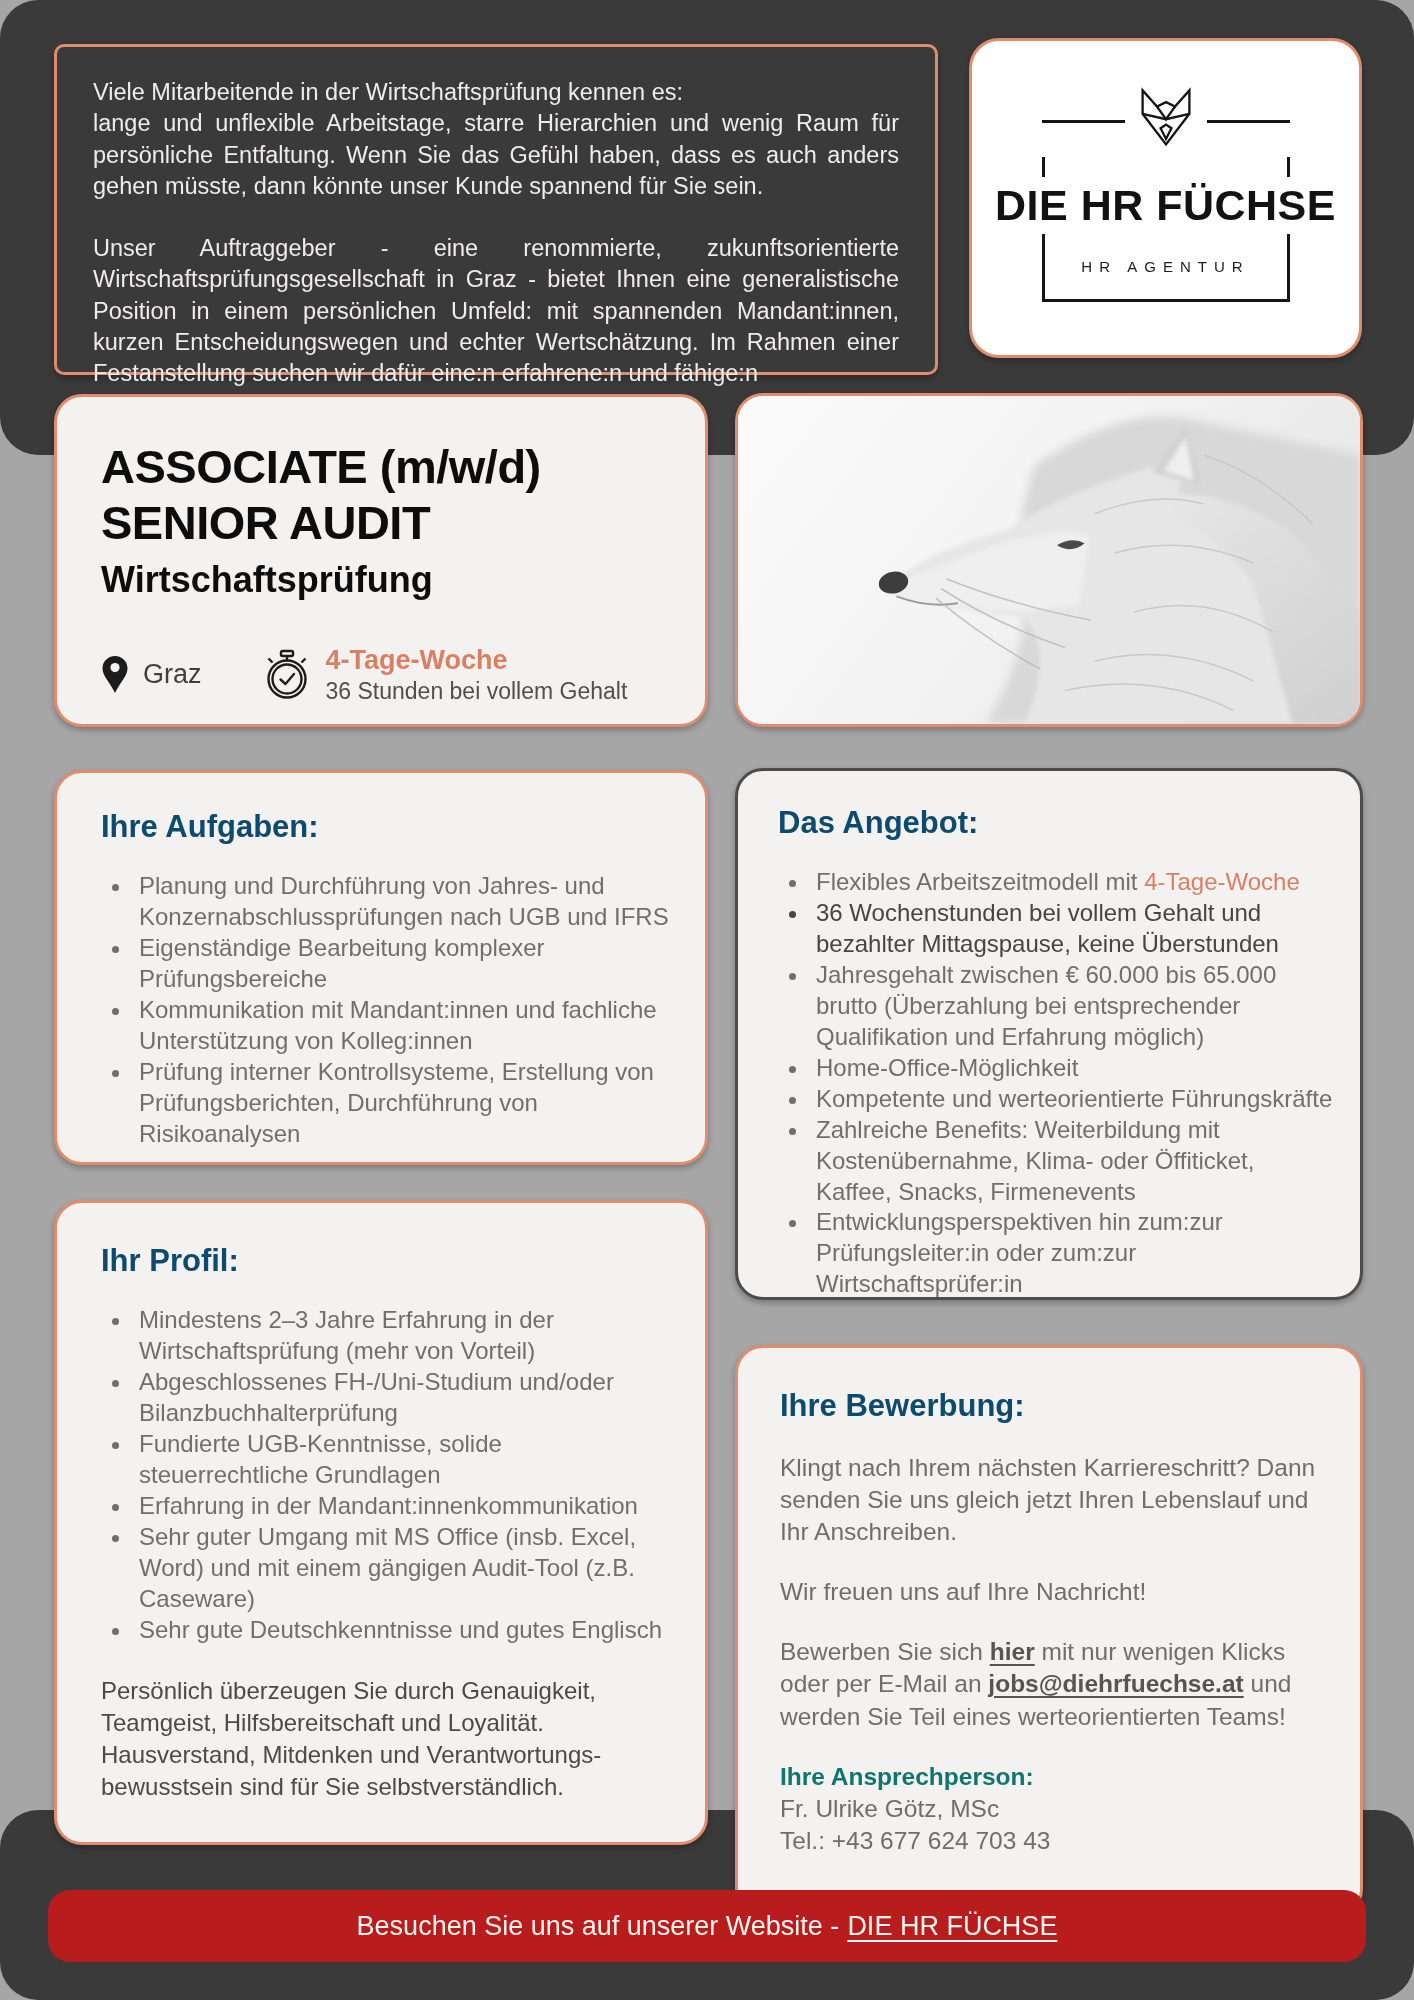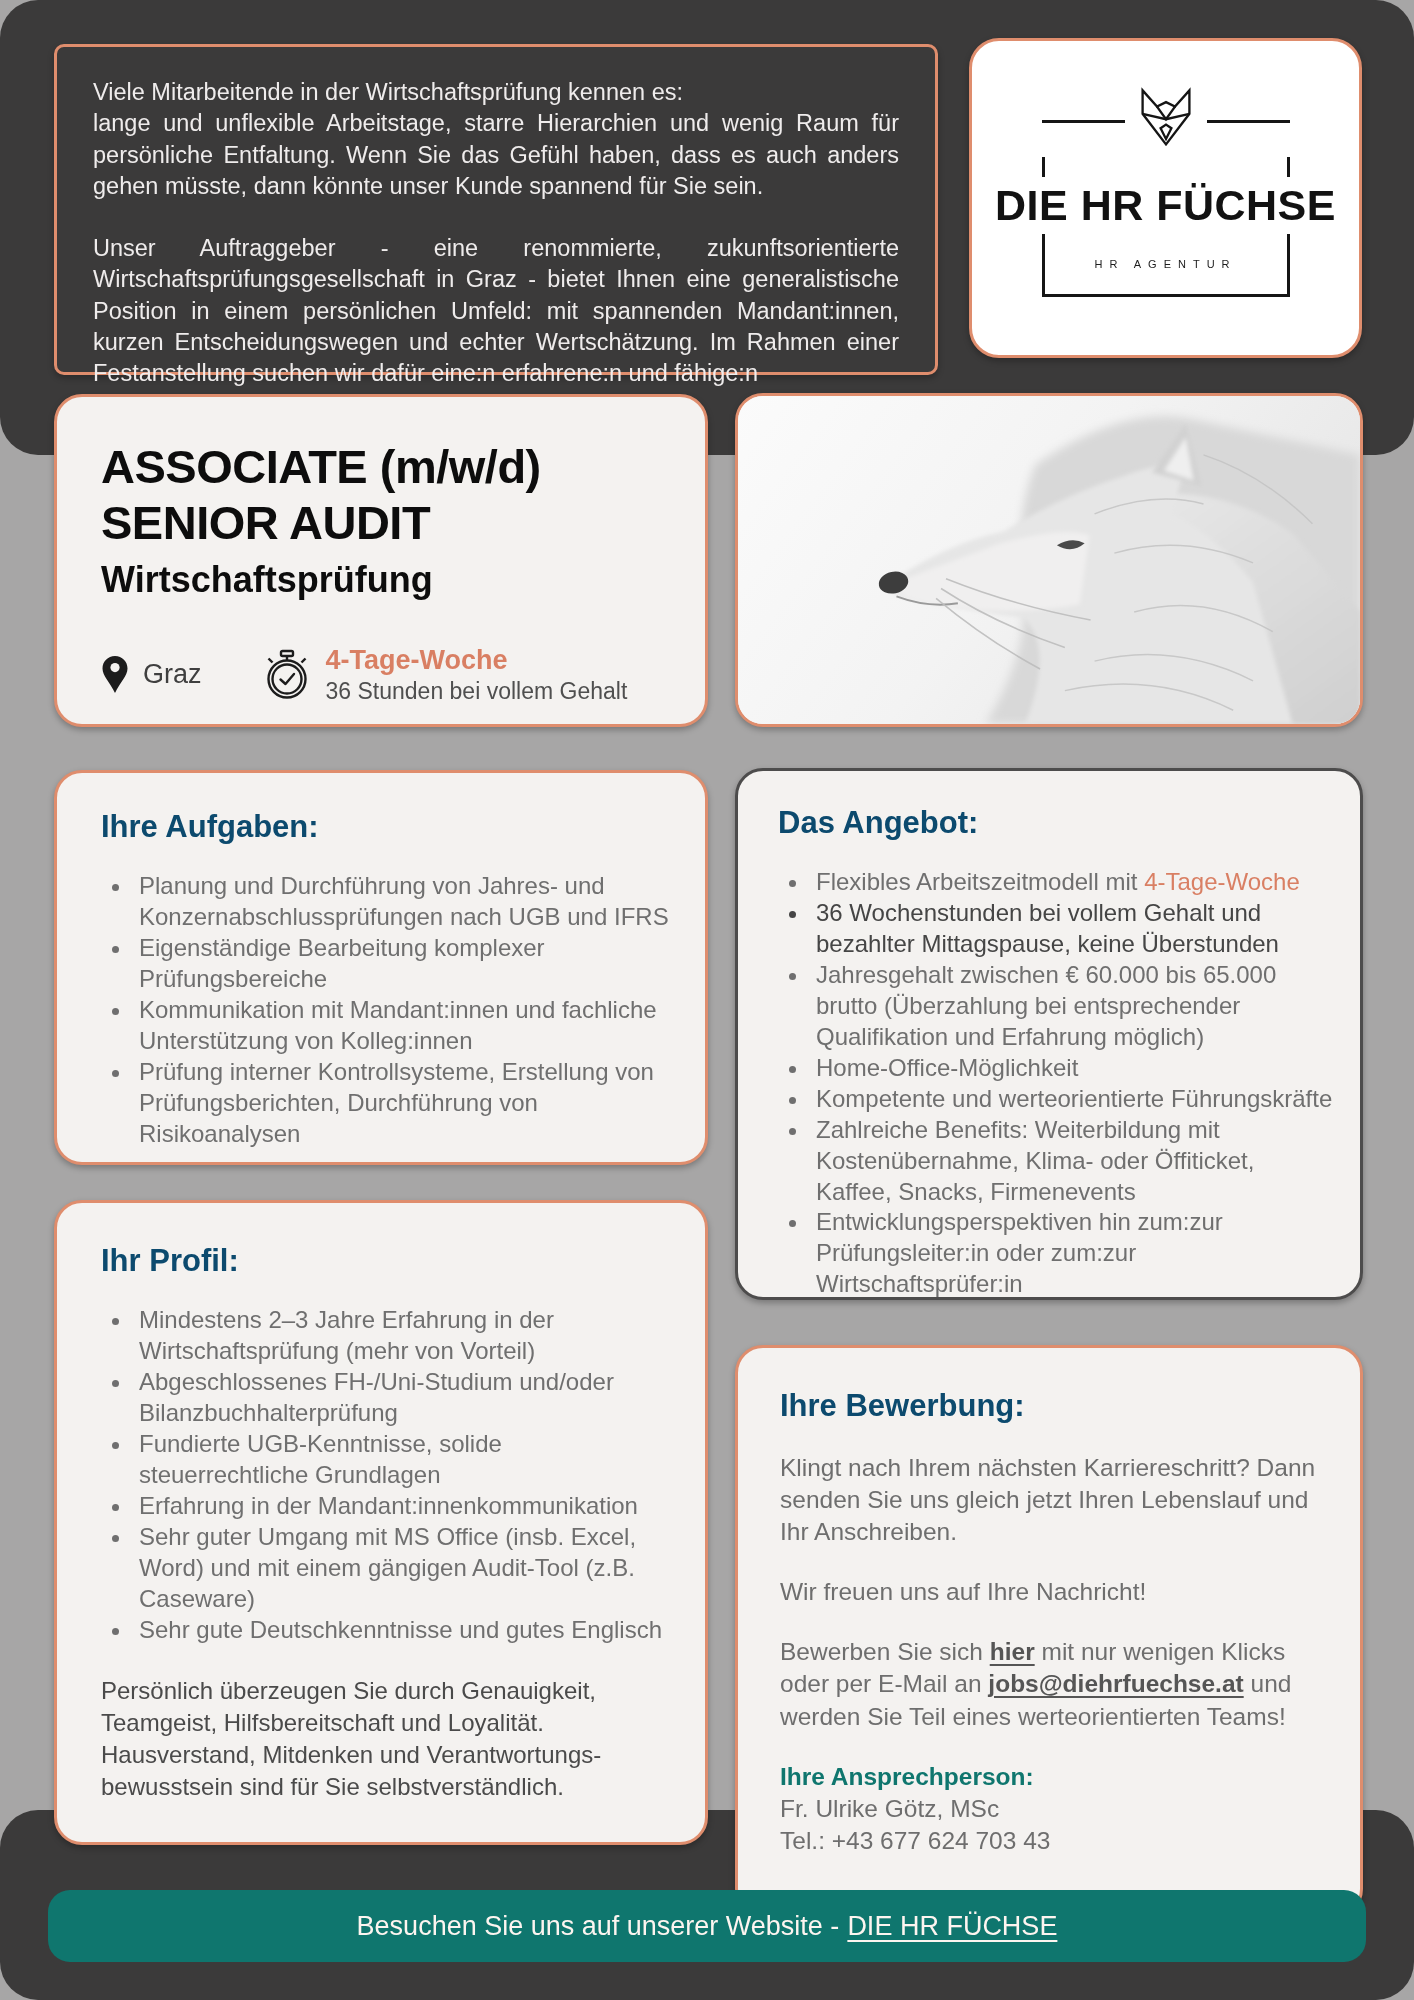--- a/index.html
+++ b/index.html
@@ -21,21 +21,21 @@
   #intro-box .gap{height:31px;}
 
   
   #logo-card{left:969px;top:38px;width:393px;height:320px;background:#ffffff;border-radius:30px;padding-top:44px;}
   .logo-frame{width:248px;margin:0 auto;}
   .lf-top{display:flex;align-items:center;}
   .lf-top .line{flex:1;height:3px;background:#151515;}
   .lf-top svg{margin:0 4px;display:block;}
   .lf-body{border-left:3px solid #151515;border-right:3px solid #151515;border-bottom:3px solid #151515;display:flex;flex-direction:column;align-items:center;padding:20px 0 24px;}
   .logo-name{background:#ffffff;width:max-content;padding:4px 8px;margin:0 -70px;font-size:43px;font-weight:bold;color:#121212;letter-spacing:.5px;white-space:nowrap;}
-  .logo-tagline{margin-top:24px;font-size:11px;letter-spacing:7px;color:#1d1d1d;}
+  .logo-tagline{margin-top:24px;font-size:15px;letter-spacing:7px;color:#1d1d1d;}
 
   
   #title-card{left:54px;top:394px;width:654px;height:333px;padding:42px 34px 30px 44px;}
   .jt{font-weight:bold;color:#0d0d0d;font-size:47px;line-height:1.2;letter-spacing:-.5px;}
   .jt3{font-weight:bold;color:#0d0d0d;font-size:36px;line-height:1.2;margin-top:6px;}
   .meta-row{display:flex;align-items:center;margin-top:44px;}
   .meta-row .loc-label{font-size:27px;color:#3f3f3f;margin-left:14px;}
   .meta-spacer{width:62px;}
   .wm-block{margin-left:16px;}
   .wm-main{font-size:27px;font-weight:bold;color:#d97f63;}
@@ -57,21 +57,21 @@
   ul.blist li.emph{color:#454545;}
   .hl-salmon{color:#d97f63;}
   .closing{margin-top:30px;color:#4a4a4a;font-size:24px;line-height:1.32;}
 
   .b-body{color:#6e6e6e;font-size:24.5px;line-height:1.31;}
   .b-p{margin-top:28px;}
   .b-link{font-weight:bold;text-decoration:underline;text-underline-offset:4px;color:#555555;cursor:pointer;}
   .contact-label{font-weight:bold;color:#0f766e;}
 
   
-  #footer-bar{position:absolute;left:48px;top:1890px;width:1318px;height:72px;background:#0f766e;border-radius:22px;display:flex;align-items:center;justify-content:center;font-size:27px;color:#fdf5f0;}
+  #footer-bar{position:absolute;left:48px;top:1890px;width:1318px;height:72px;background:#b91c1c;border-radius:22px;display:flex;align-items:center;justify-content:center;font-size:27px;color:#fdf5f0;}
   #footer-bar a{color:#fdf5f0;text-decoration:underline;text-underline-offset:5px;cursor:pointer;margin-left:8px;}
 </style>
 </head>
 <body>
 
 <div id="page">
 
   <div id="header-slab" class="slab"></div>
   <div id="footer-slab" class="slab"></div>
 

